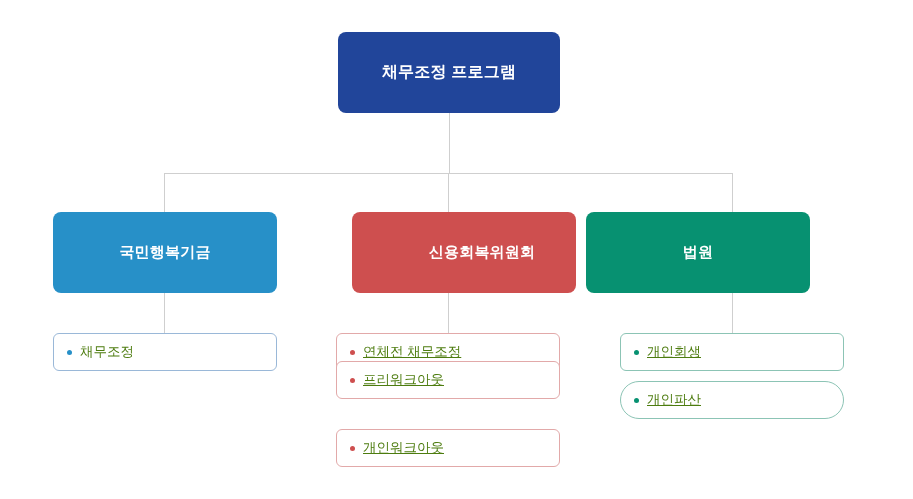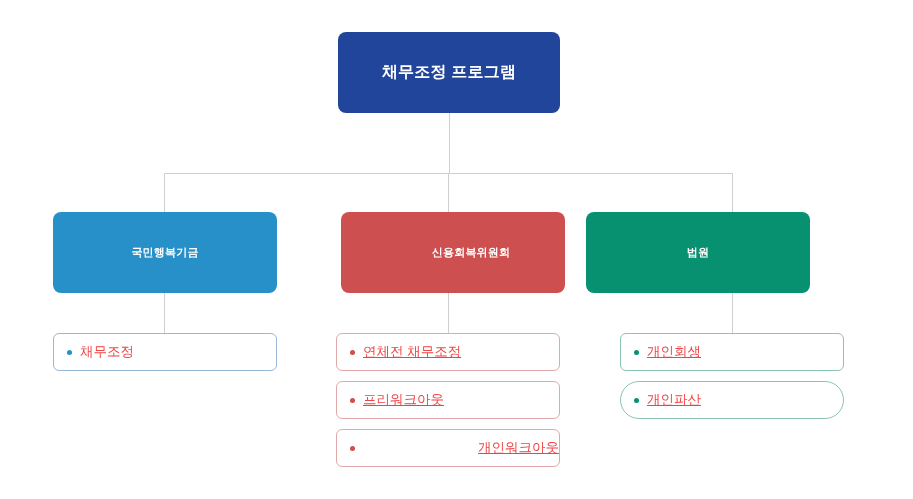--- a/index.html
+++ b/index.html
@@ -46,39 +46,39 @@
     left: 338px;
     top: 32px;
     width: 222px;
     height: 81px;
     font-size: 16px;
   }
   .node-box.branch {
     top: 212px;
     width: 224px;
     height: 81px;
-    font-size: 11px;
+    font-size: 15px;
   }
   .branch-col-0 .node-box.branch { left: 53px; }
-  .branch-col-1 .node-box.branch { left: 341px; padding-left: 36px; }
+  .branch-col-1 .node-box.branch { left: 352px; padding-left: 36px; }
   .branch-col-2 .node-box.branch { left: 586px; }
 
   
   .leaf-item {
     position: absolute;
     height: 38px;
     box-sizing: border-box;
     background: #ffffff;
     border: 1px solid #9ab8d8;
     border-radius: 6px;
     display: flex;
     align-items: center;
     padding-left: 13px;
     font-size: 13.5px;
-    color: #ef4444;
+    color: #4d7c0f;
   }
   .branch-col-0 .leaf-item { left: 53px;  width: 224px; }
   .branch-col-1 .leaf-item { left: 336px; width: 224px; text-decoration: underline; }
   .branch-col-2 .leaf-item { left: 620px; width: 224px; text-decoration: underline; }
 
   .leaf-bullet {
     width: 5px;
     height: 5px;
     border-radius: 50%;
     margin-right: 8px;
@@ -119,25 +119,25 @@
   </div>
 
   <div class="branch-col-1">
     <div class="node-box branch" style="background-color: rgb(206, 79, 79);">
       <span>신용회복위원회</span>
     </div>
     <div class="leaf-item" style="top: 333px; border-color: rgb(226, 169, 169);">
       <span class="leaf-bullet" style="background-color: rgb(206, 79, 79);"></span>
       <span class="leaf-label">연체전 채무조정</span>
     </div>
-    <div class="leaf-item" style="top: 381px; border-color: rgb(226, 169, 169);">
+    <div class="leaf-item" style="top: 361px; border-color: rgb(226, 169, 169);">
       <span class="leaf-bullet" style="background-color: rgb(206, 79, 79);"></span>
       <span class="leaf-label">프리워크아웃</span>
     </div>
-    <div class="leaf-item" style="top: 429px; border-color: rgb(226, 169, 169); justify-content: space-between;">
+    <div class="leaf-item" style="top: 429px; border-color: rgb(226, 169, 169);">
       <span class="leaf-bullet" style="background-color: rgb(206, 79, 79);"></span>
       <span class="leaf-label">개인워크아웃</span>
     </div>
   </div>
 
   <div class="branch-col-2">
     <div class="node-box branch" style="background-color: rgb(7, 145, 113);">
       <span>법원</span>
     </div>
     <div class="leaf-item" style="top: 333px; border-color: rgb(140, 196, 181);">

